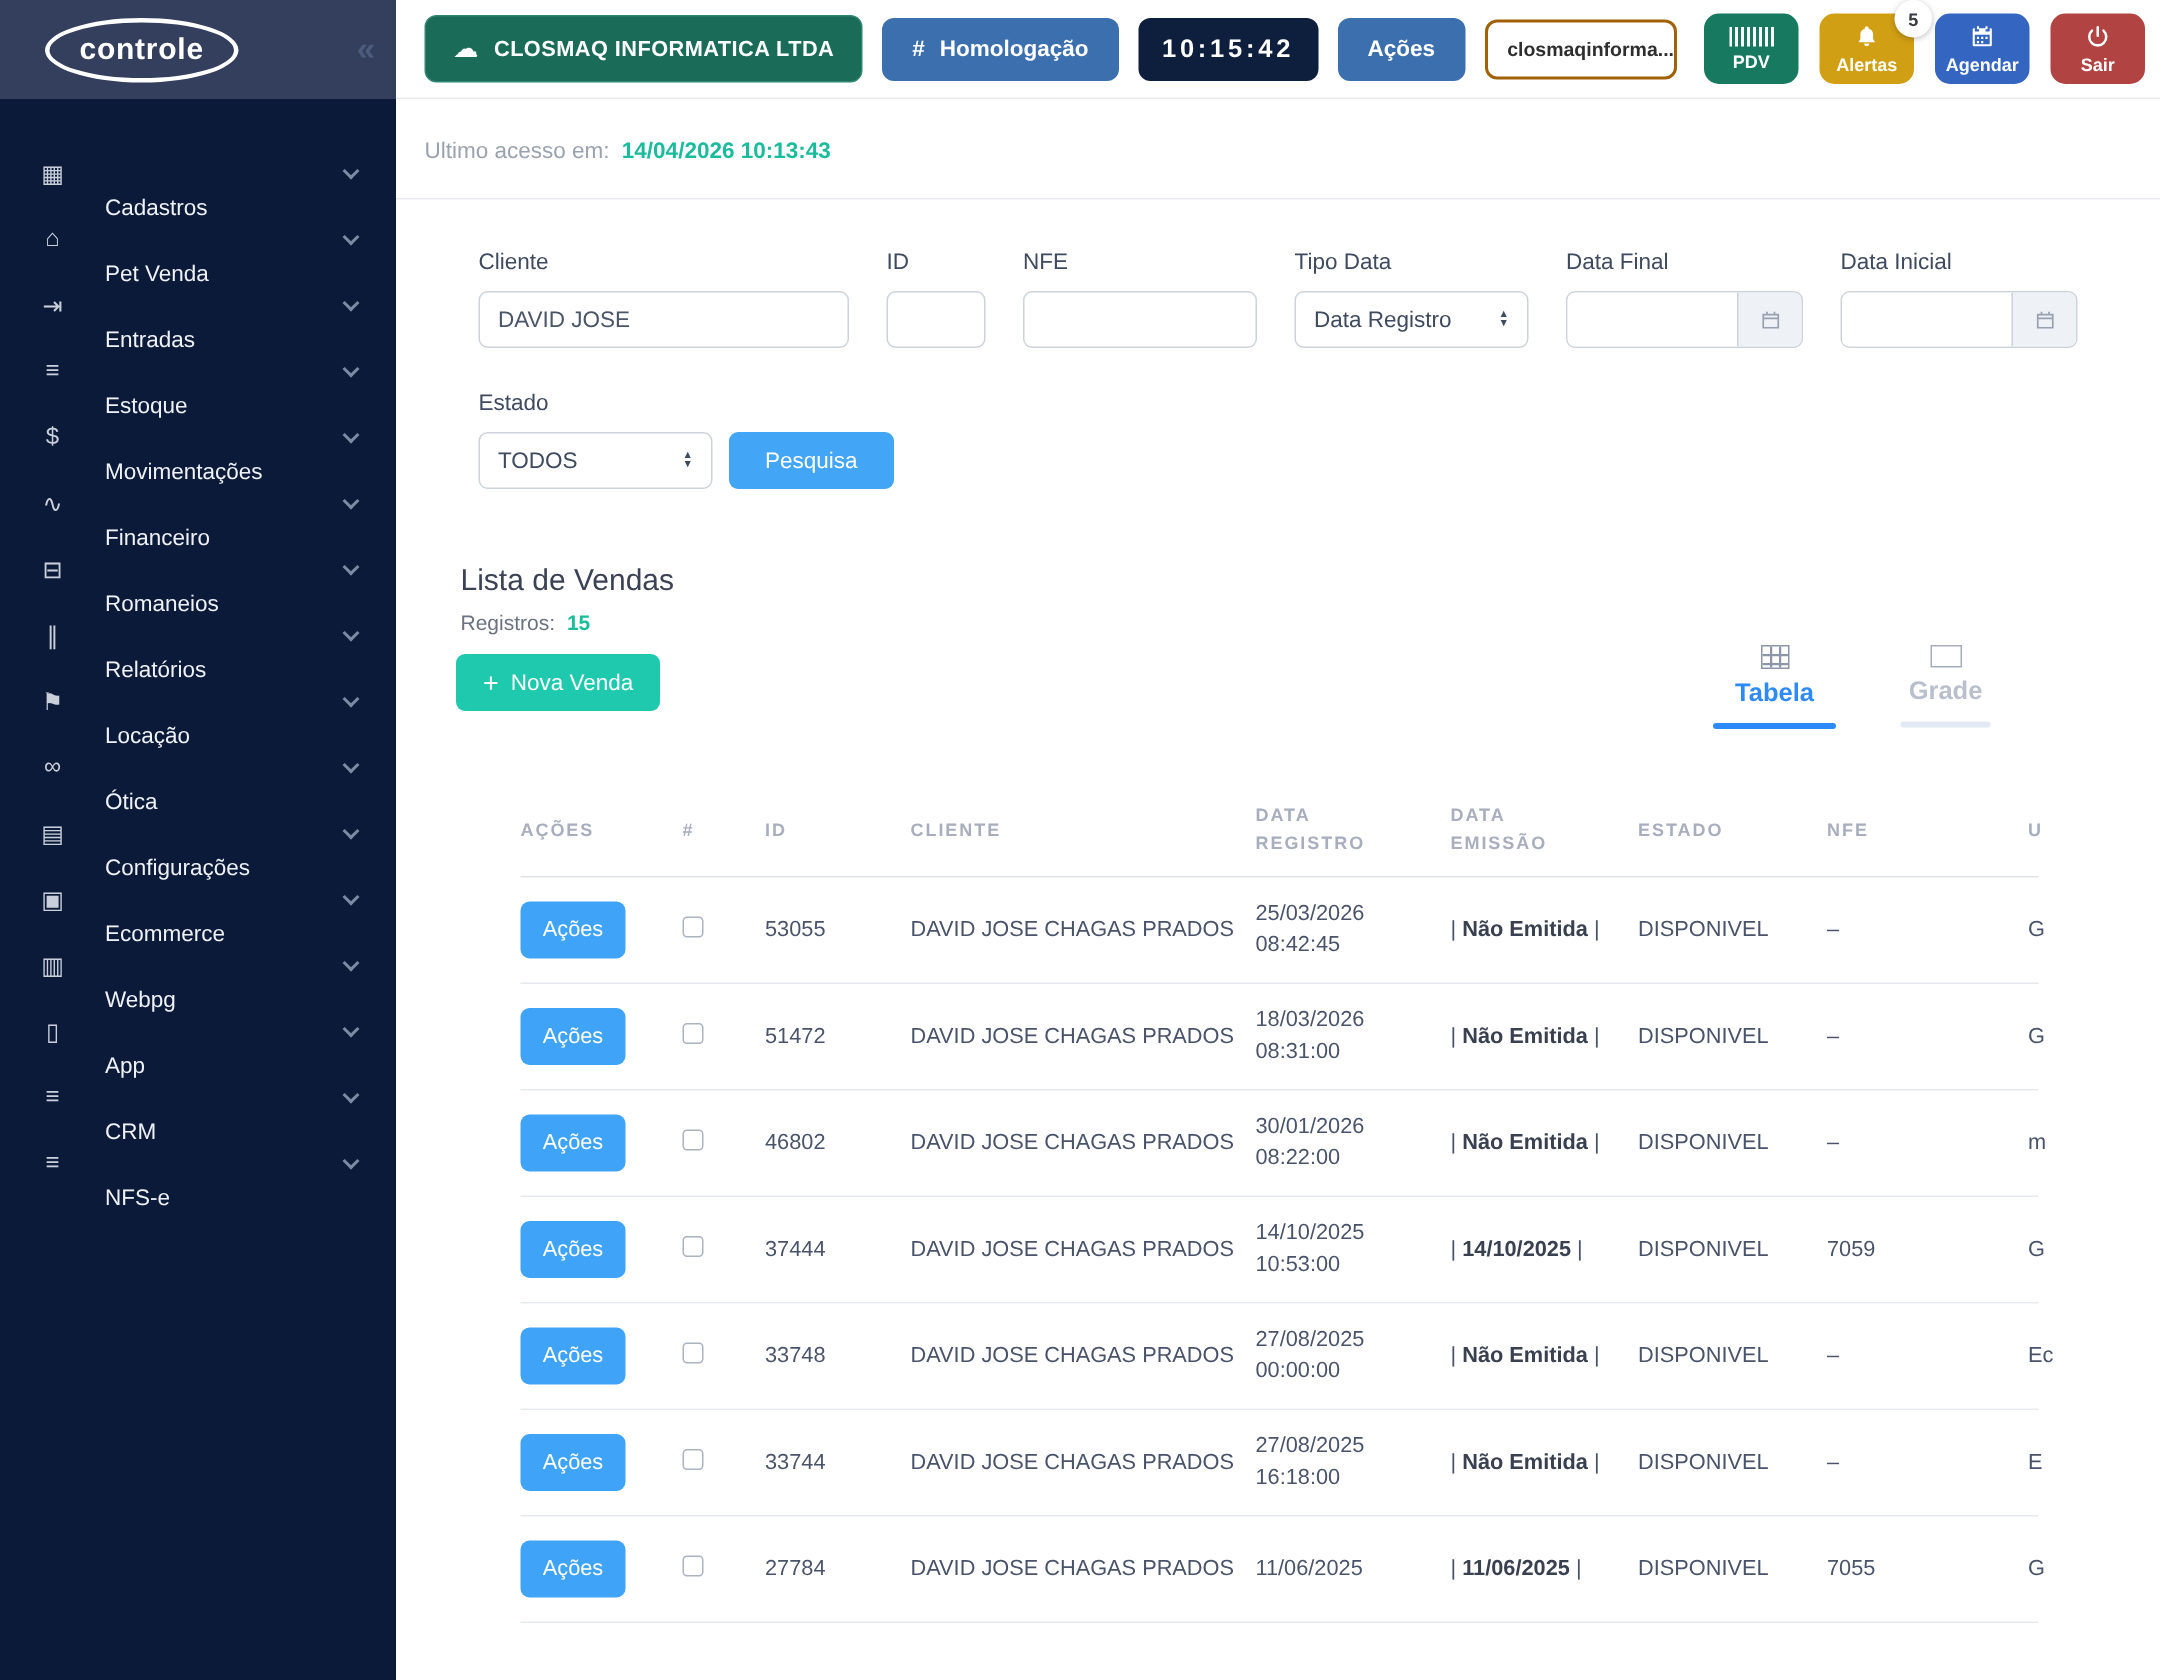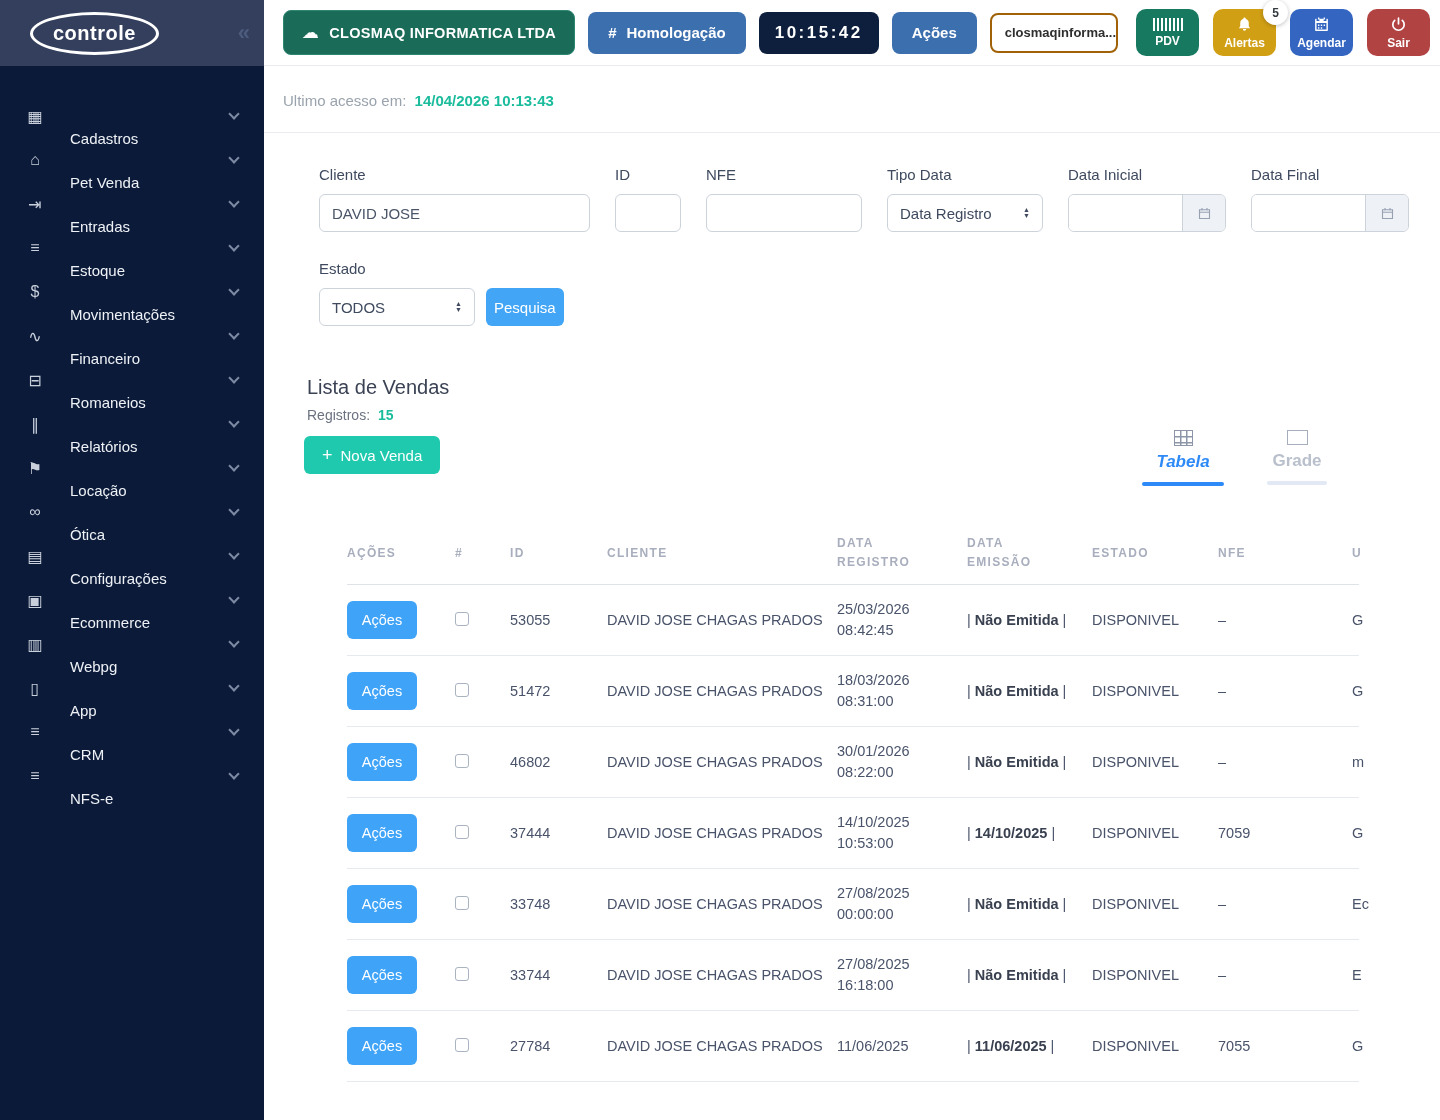--- a/index.html
+++ b/index.html
@@ -37,39 +37,39 @@
 
   .last-access { margin:26px 0 0 19px; font-size:15px; color:#9aa3ad; }
   .last-access b { color:#1abc9c; margin-left:4px; }
   .divider { border:none; border-top:1px solid #e9ebee; margin-top:23px; }
 
   .filters { margin-left:55px; }
   .f-row1 { margin-top:33px; display:flex; gap:25px; }
   .f-row2 { margin-top:28px; display:flex; gap:11px; align-items:flex-end; }
   .field label { display:block; font-size:15px; color:#3f4a5f; margin-bottom:11px; }
   .inp { height:38px; border:1px solid #ccd3da; border-radius:6px; padding:0 12px; font-size:15px; color:#4a5568; font-family:inherit; width:100%; background:#fff; }
-  .w-cliente{width:271px;} .w-id{width:66px;} .w-nfe{width:156px;} .w-sel{width:156px;} .w-date{width:158px;}
+  .w-cliente{width:247px;} .w-id{width:66px;} .w-nfe{width:156px;} .w-sel{width:156px;} .w-date{width:158px;}
   .selbox { height:38px; border:1px solid #ccd3da; border-radius:6px; padding:0 12px; display:flex; align-items:center; justify-content:space-between; font-size:15px; color:#3f4a5f; cursor:pointer; background:#fff; }
   .updown { display:flex; flex-direction:column; line-height:6px; font-size:7px; color:#3f4a5f; }
   .datewrap { display:flex; border:1px solid #ccd3da; border-radius:6px; overflow:hidden; height:38px; background:#fff; }
   .datewrap input { border:none; outline:none; flex:1; min-width:0; padding:0 10px; font-size:15px; font-family:inherit; }
   .date-addon { width:43px; background:#eef1f5; border-left:1px solid #ccd3da; display:flex; align-items:center; justify-content:center; cursor:pointer; }
-  .btn-pesquisa { background:#42a5f5; color:#fff; font-size:15px; height:38px; padding:0 8px; border-radius:6px; }
+  .btn-pesquisa { background:#42a5f5; color:#fff; font-size:15px; height:38px; padding:0 24px; border-radius:6px; }
 
   .list-head { margin-left:43px; margin-top:50px; }
   .list-title { font-size:20px; color:#3a4254; font-weight:500; }
   .registros { margin-top:8px; font-size:14px; color:#6b7280; }
   .registros b { color:#1abc9c; margin-left:4px; }
   .btn-nova { margin:13px 0 0 -3px; background:#1ec9ae; color:#fff; font-size:15px; height:38px; padding:0 18px; border-radius:6px; gap:8px; }
   .btn-nova .plus { font-size:18px; font-weight:normal; }
 
   .tabs { position:absolute; top:430px; right:102px; display:flex; gap:32px; }
   .tab { display:flex; flex-direction:column; align-items:center; cursor:pointer; width:82px; }
   .tab-label { margin-top:6px; font-size:17px; font-weight:bold; }
-  .tab.active .tab-label { color:#2e8af7;font-style:italic; }
+  .tab.active .tab-label { color:#2e8af7; }
   .tab.inactive .tab-label { color:#b9c0cc; }
   .tab-bar { margin-top:10px; height:4px; width:100%; border-radius:2px; }
   .tab.active .tab-bar { background:#2e8af7; }
   .tab.inactive .tab-bar { background:#e2e9f4; width:60px; }
   .icon-table { width:19px; height:16px; border:1.5px solid #8c96a8;
     background:linear-gradient(#8c96a8 0 0) 0 5px/100% 1.5px no-repeat,
                linear-gradient(#8c96a8 0 0) 0 10.5px/100% 1.5px no-repeat,
                linear-gradient(90deg,#8c96a8 0 0) 5.5px 0/1.5px 100% no-repeat,
                linear-gradient(90deg,#8c96a8 0 0) 11.5px 0/1.5px 100% no-repeat; }
   .icon-grade { width:21px; height:15px; border:1.5px solid #a7aebb; }
@@ -264,32 +264,32 @@
           <label>Tipo Data</label>
           <div class="selbox w-sel">
             <span>Data Registro</span>
             <span class="updown">
                 <span>▲</span>
                 <span>▼</span>
               </span>
           </div>
         </div>
         <div class="field">
-          <label>Data Inicial</label>
+          <label>Data Final</label>
           <div class="datewrap w-date">
             <input value="" style="">
             <span class="date-addon">
               <svg width="15" height="15" viewBox="0 0 24 24">
                 <path fill="none" stroke="#97a1b2" stroke-width="1.8" d="M4 6h16v14H4zM4 10h16M8 3v4M16 3v4"></path>
               </svg>
             </span>
           </div>
         </div>
         <div class="field">
-          <label>Data Final</label>
+          <label>Data Inicial</label>
           <div class="datewrap w-date">
             <input value="" style="">
             <span class="date-addon">
               <svg width="15" height="15" viewBox="0 0 24 24">
                 <path fill="none" stroke="#97a1b2" stroke-width="1.8" d="M4 6h16v14H4zM4 10h16M8 3v4M16 3v4"></path>
               </svg>
             </span>
           </div>
         </div>
       </div>

